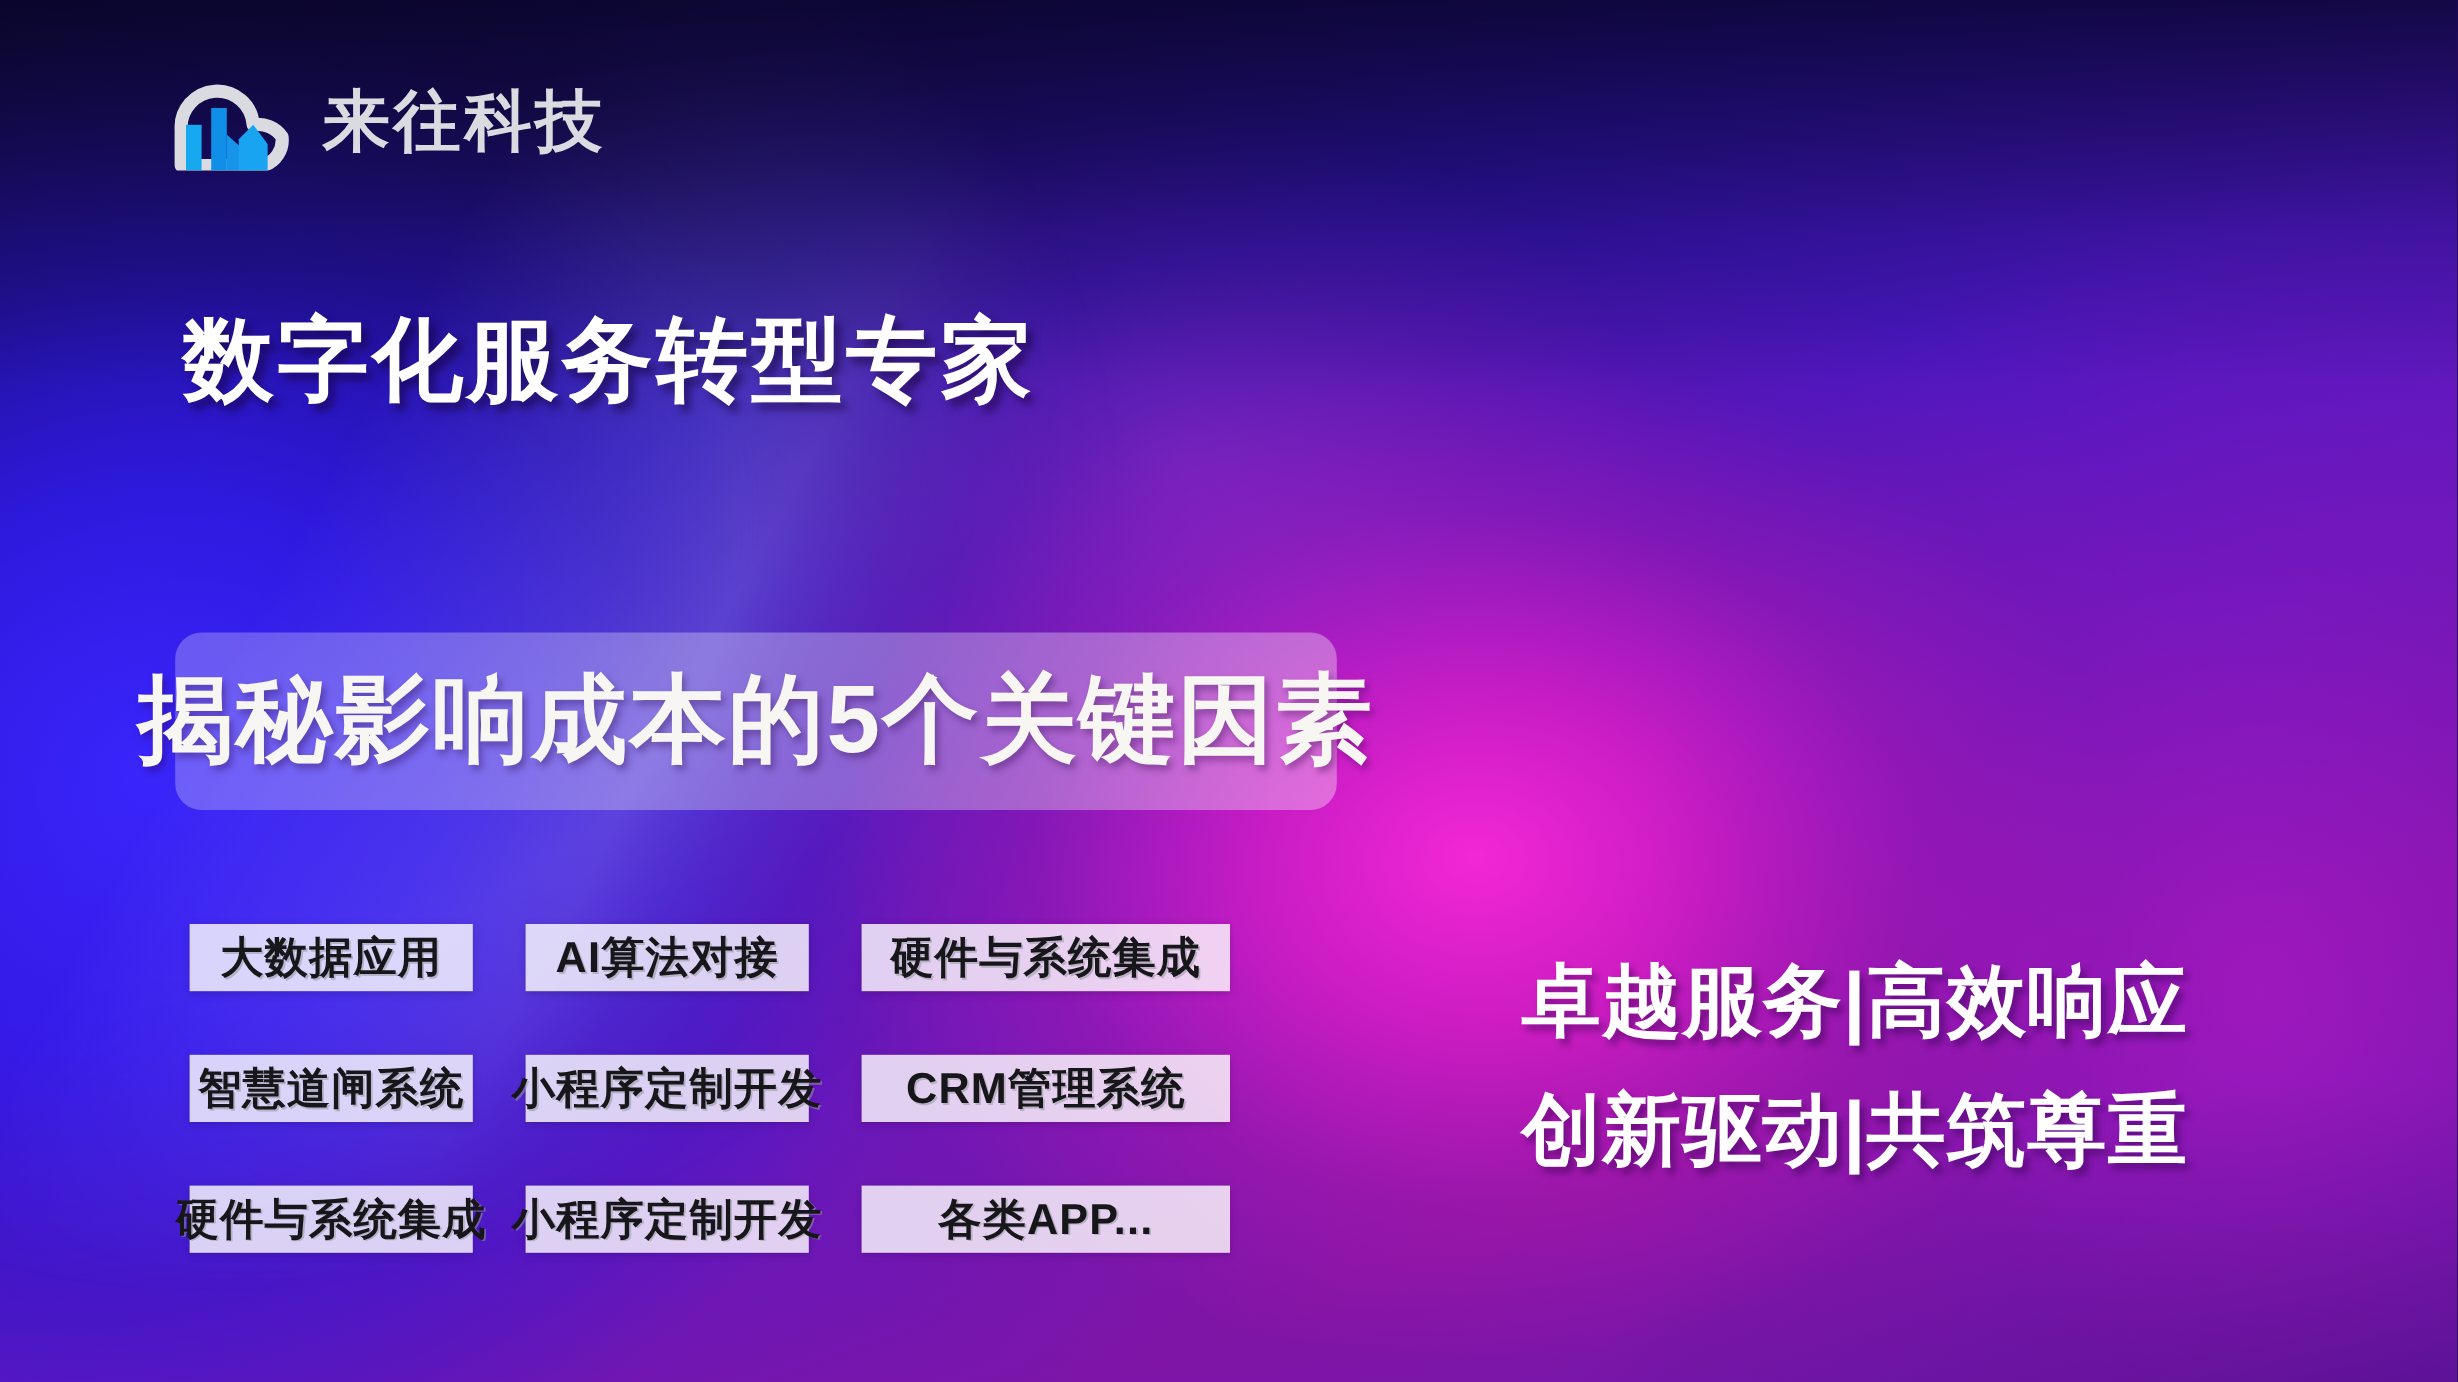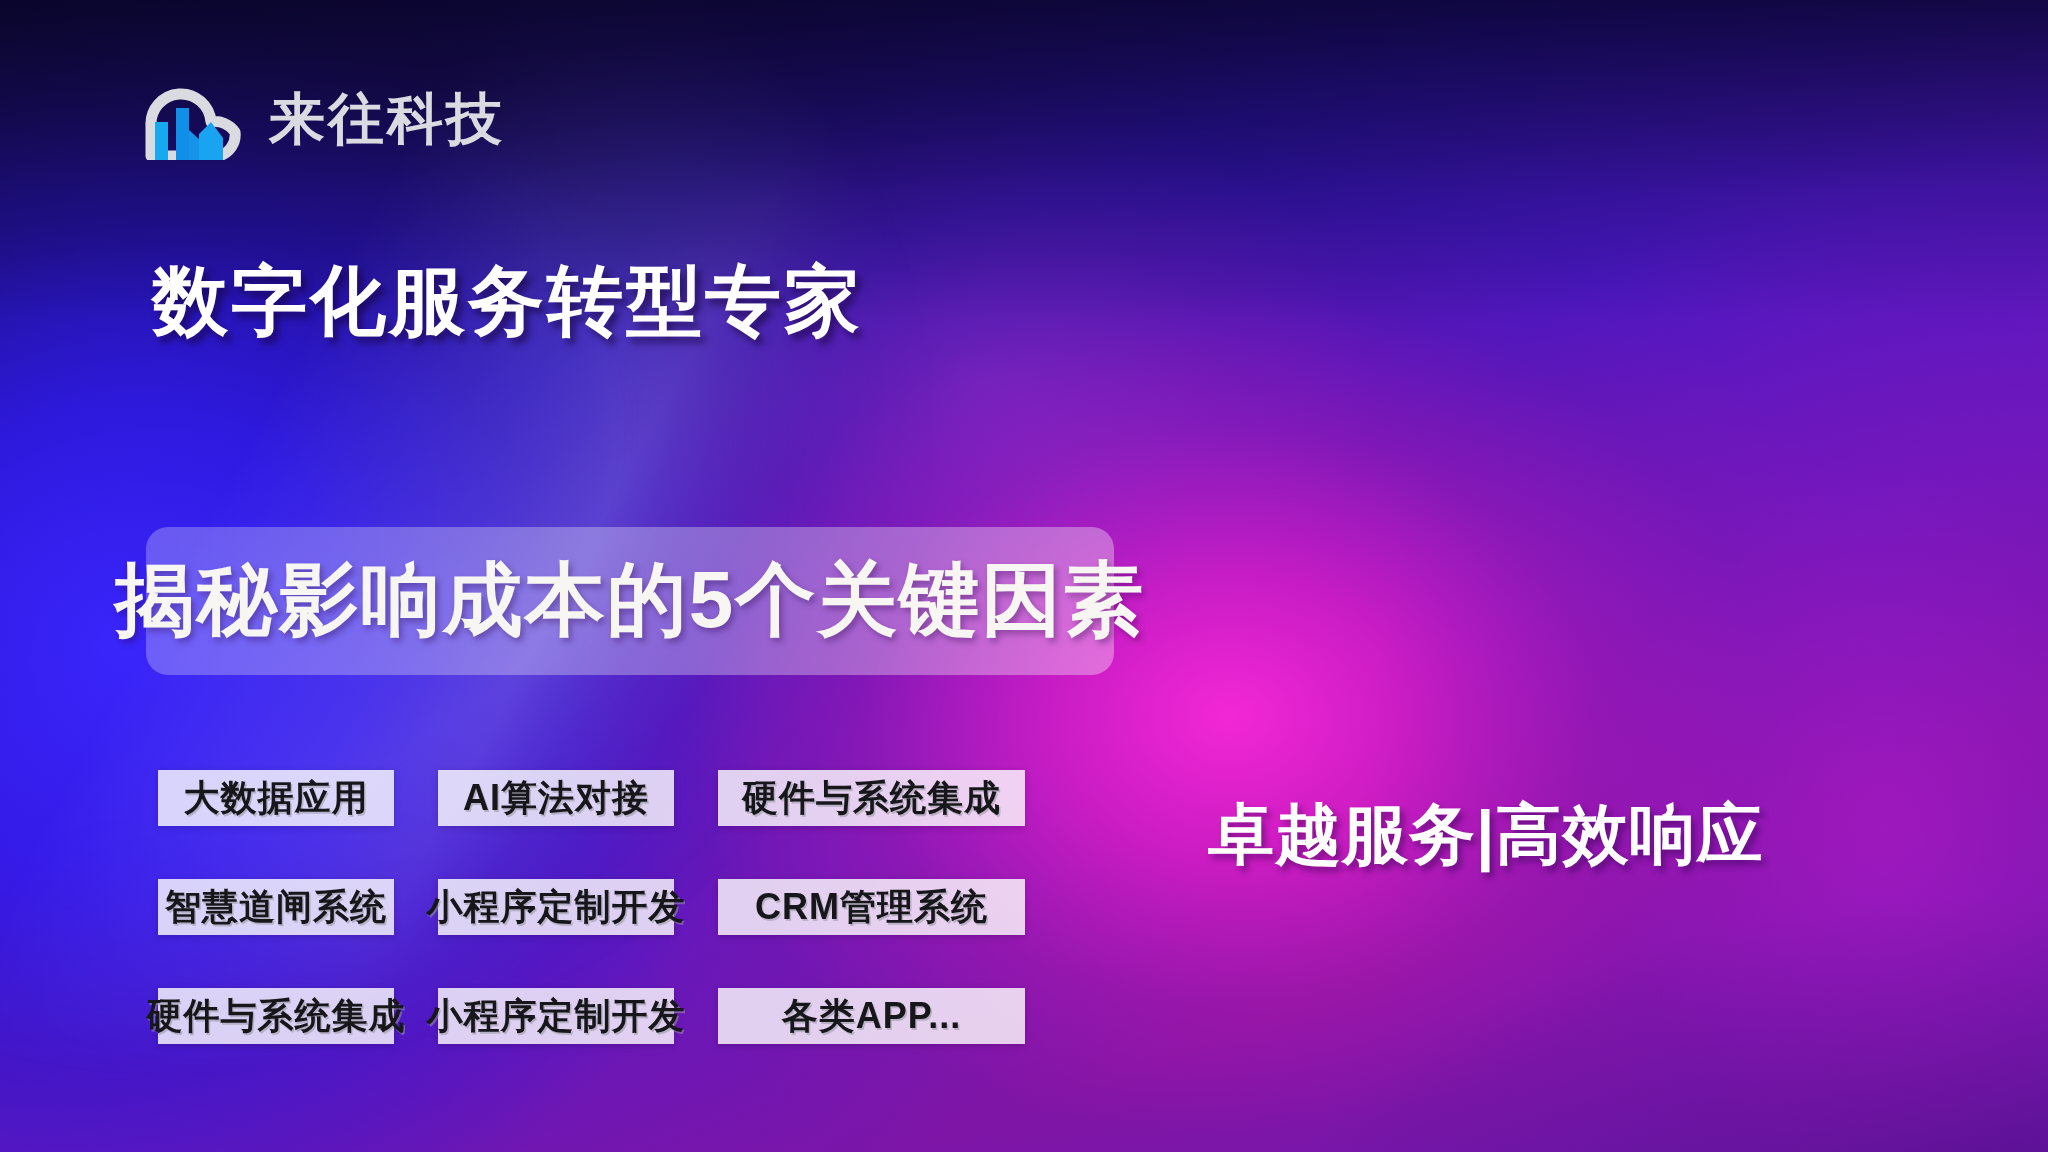--- a/index.html
+++ b/index.html
@@ -99,21 +99,21 @@
     background:
       radial-gradient(ellipse 1100px 500px at 100% 108%,
         rgba(40,8,90,0.45) 0%,
         rgba(40,8,90,0.0) 70%);
   }
 
   
   #logo {
     position: absolute;
     left: 143px;
-    top: 78px;
+    top: 60px;
     display: flex;
     align-items: center;
     gap: 22px;
   }
   #logo-mark { width: 104px; height: 82px; display: block; }
   #logo-wordmark {
     font-size: 56px;
     font-weight: 700;
     letter-spacing: 3px;
     color: #d9dbe0;
@@ -195,21 +195,21 @@
     font-weight: 700;
     color: #17161a;
     letter-spacing: 1px;
     white-space: nowrap;
     text-shadow: 1.5px 1.5px 0 rgba(150,150,160,0.55);
   }
 
   
   #slogans {
     position: absolute;
-    left: 1208px;
+    left: 1268px;
     top: 800px;
     display: flex;
     flex-direction: column;
     gap: 38px;
   }
   .slogan {
     font-size: 66px;
     font-weight: 700;
     color: #ffffff;
     letter-spacing: 1px;
@@ -279,15 +279,16 @@
     <div class="tag">
         <span class="tag-label">小程序定制开发</span>
       </div>
     <div class="tag">
         <span class="tag-label">各类APP...</span>
       </div>
   </div>
 
   <div id="slogans">
     <div class="slogan">卓越服务|高效响应</div>
+    <div class="slogan">创新驱动|共筑尊重</div>
   </div>
 
 </div>
 
 </body></html>

